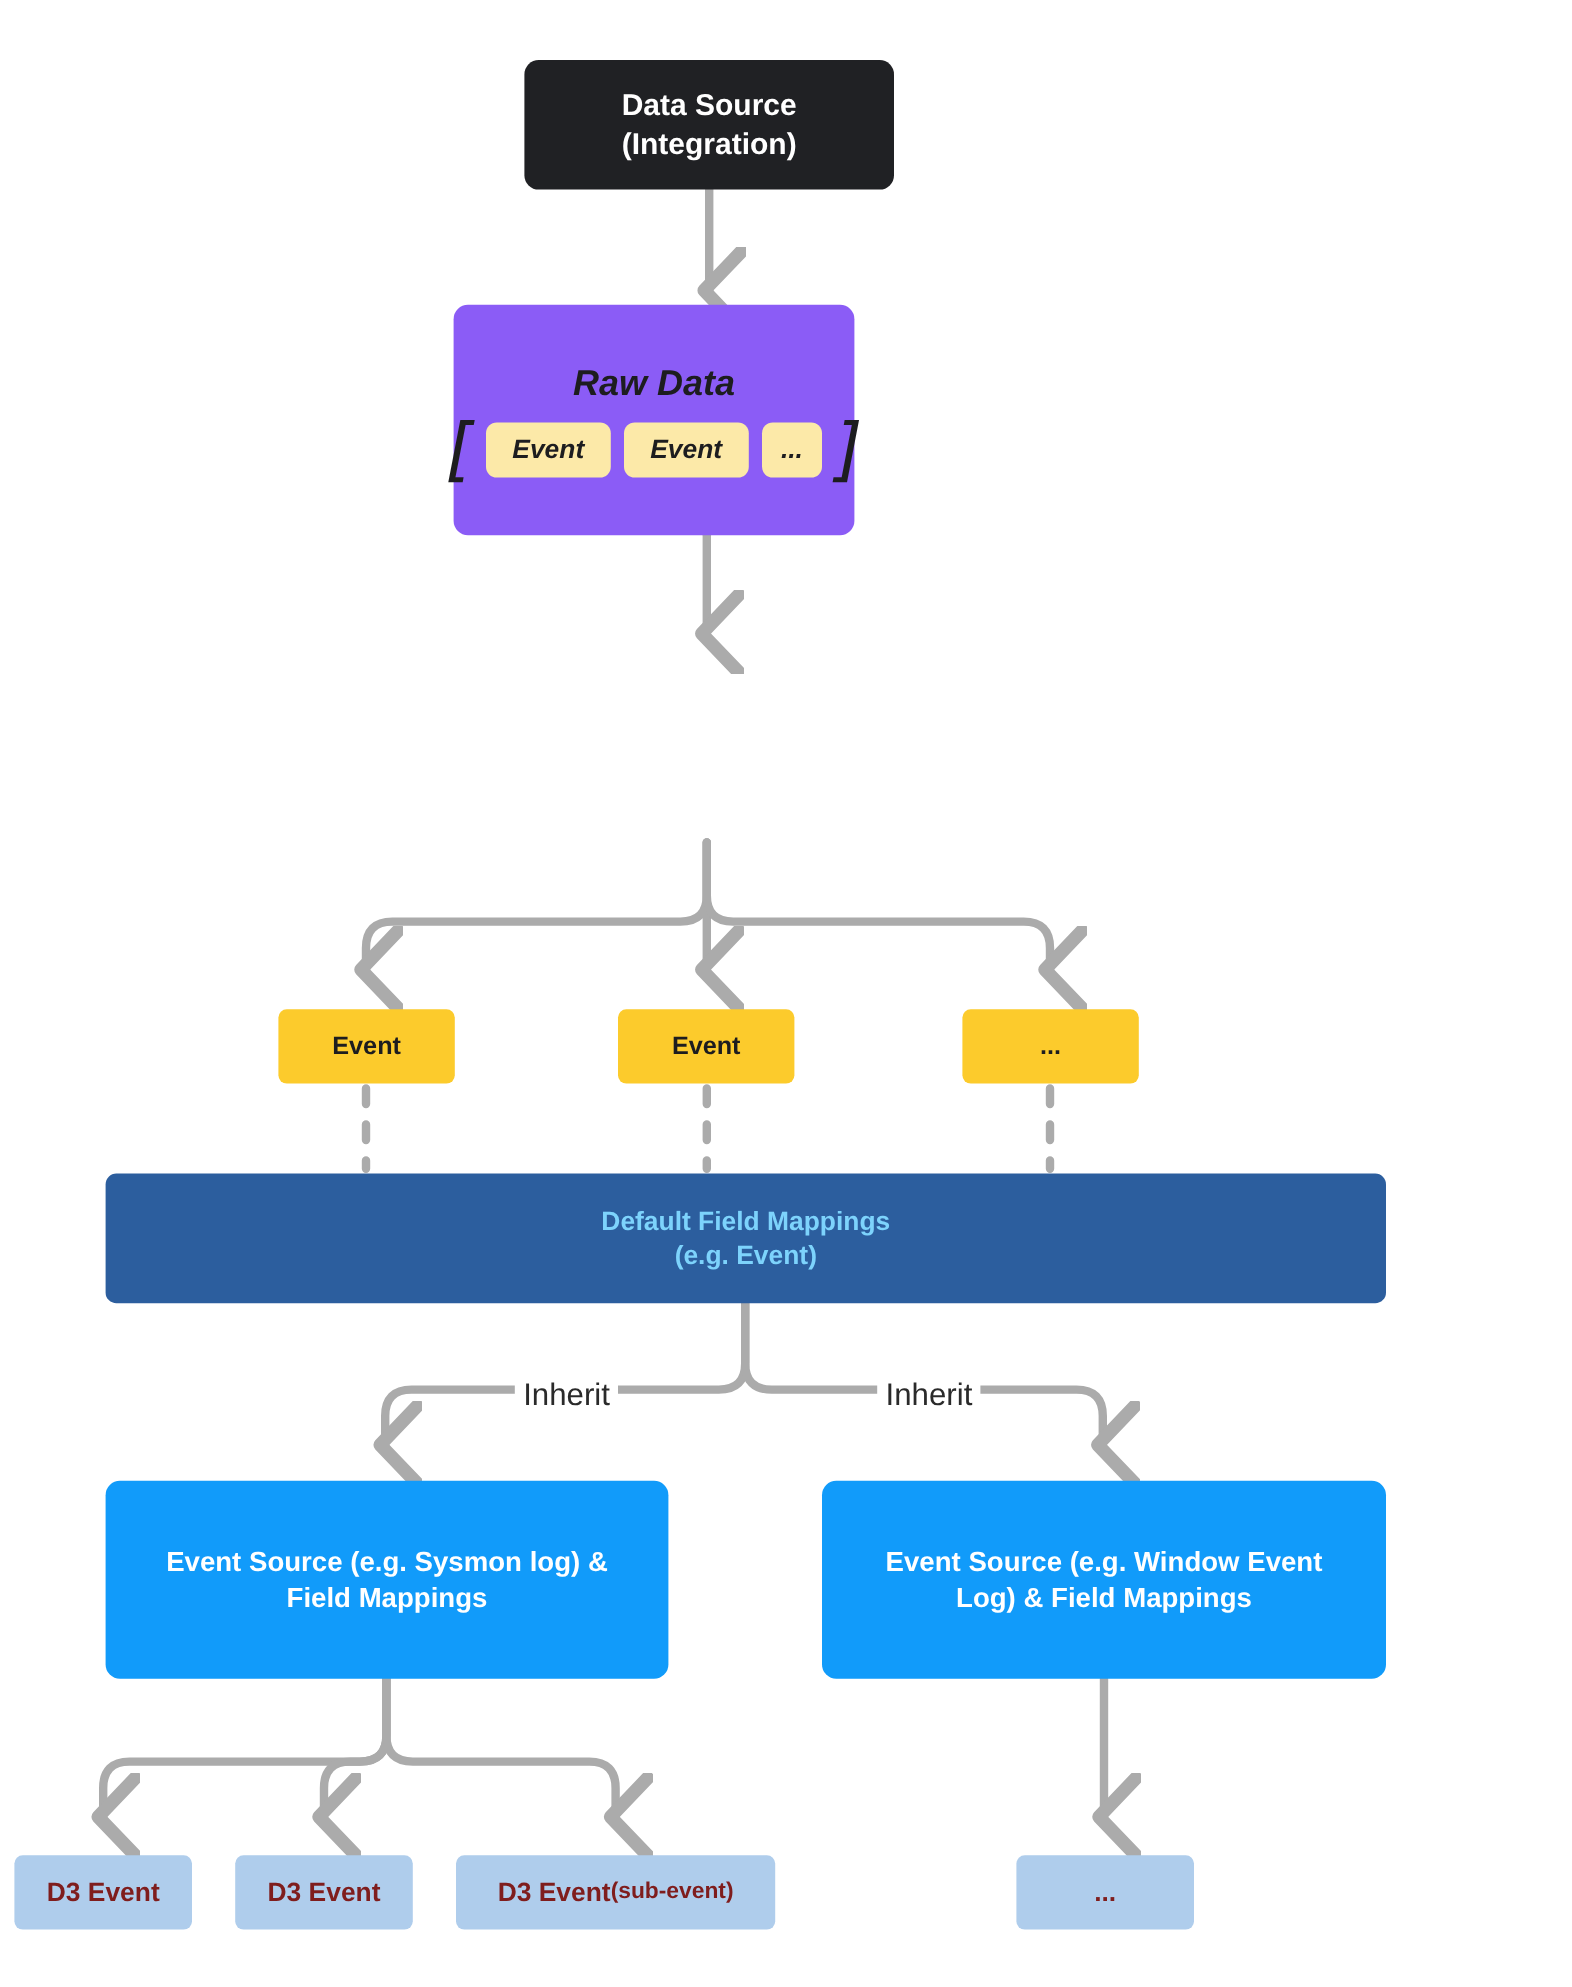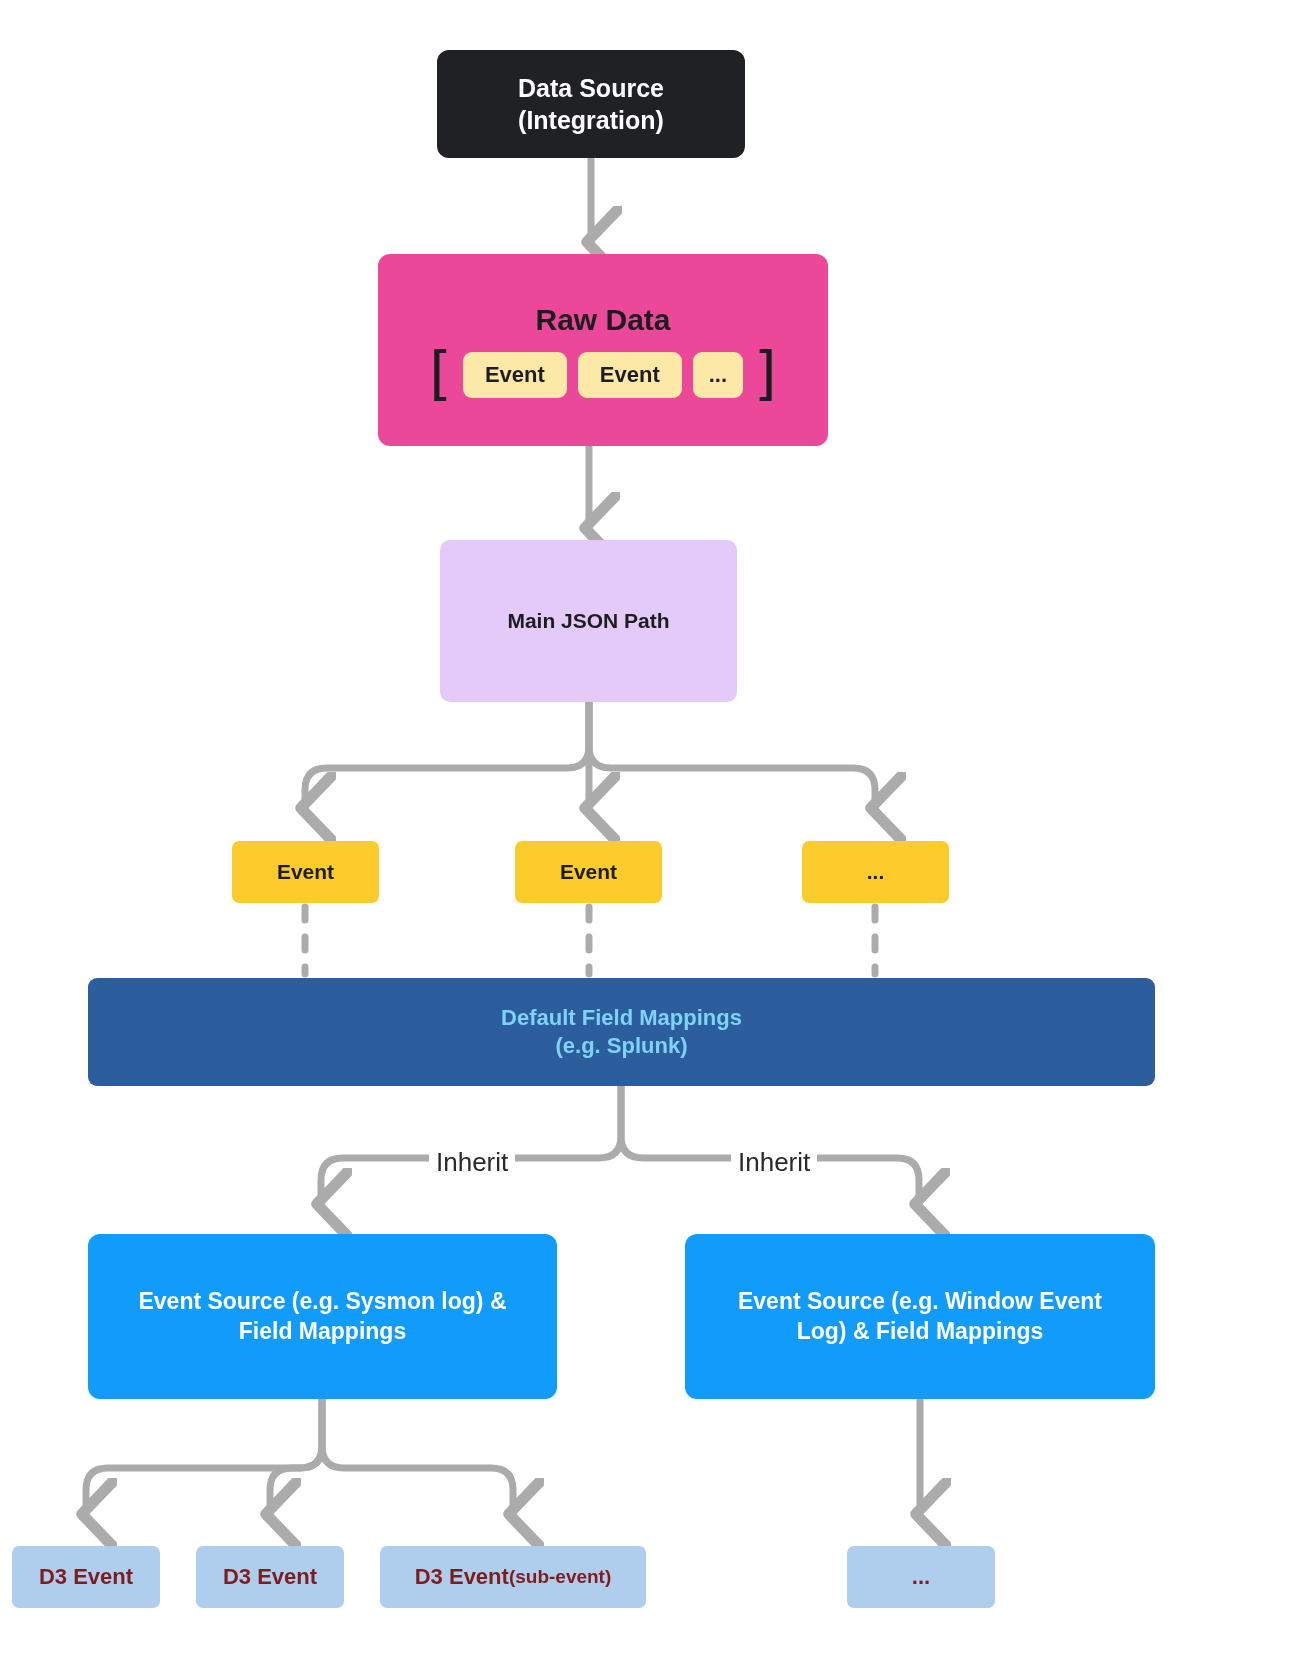--- a/index.html
+++ b/index.html
@@ -18,23 +18,23 @@
 
   
   .n-source{
     left:437px;top:4px;width:308px;height:108px;
     background:#202124;border-radius:12px;color:#ffffff;
     font-size:25px;font-weight:bold;
   }
 
   
   .n-raw{
-    left:378px;top:208px;width:450px;height:192px;
-    background:#ec4899;border-radius:12px;color:#1d1d1f;
-    flex-direction:column;justify-content:center;
+    left:378px;top:208px;width:334px;height:192px;
+    background:#8b5cf6;border-radius:12px;color:#1d1d1f;
+    flex-direction:column;justify-content:center;font-style:italic;
   }
   .raw-title{font-size:30px;font-weight:bold;margin-bottom:12px;}
   .raw-array{display:flex;align-items:center;gap:11px;}
   .bracket{font-size:58px;font-weight:500;line-height:0.82;color:#1d1d1f;font-family:"DejaVu Sans",sans-serif;}
   .chip{
     background:#FCE9A8;border-radius:9px;color:#1d1d1f;
     font-size:22px;font-weight:bold;padding:9px 22px;white-space:nowrap;
   }
   .chip.dots{padding:9px 16px;}
 
@@ -135,38 +135,35 @@
     <div class="raw-title">Raw Data</div>
     <div class="raw-array">
       <span class="bracket">[</span>
       <span class="chip">Event</span>
       <span class="chip">Event</span>
       <span class="chip dots">...</span>
       <span class="bracket">]</span>
     </div>
   </div>
 
-  <div class="node n-json">
-    <span>Main JSON Path</span>
-  </div>
 
   <div class="node n-event ev-1">
     <span>Event</span>
   </div>
   <div class="node n-event ev-2">
     <span>Event</span>
   </div>
   <div class="node n-event ev-3">
     <span>...</span>
   </div>
 
   <div class="node n-defaults">
     <div>
       <div>Default Field Mappings</div>
-      <div>(e.g. Splunk)</div>
+      <div>(e.g. Event)</div>
     </div>
   </div>
 
   <div class="edge-label lbl-inh-l">Inherit</div>
   <div class="edge-label lbl-inh-r">Inherit</div>
 
   <div class="node n-src src-left">
     <div>
       <div>Event Source (e.g. Sysmon log) &amp;</div>
       <div>Field Mappings</div>

